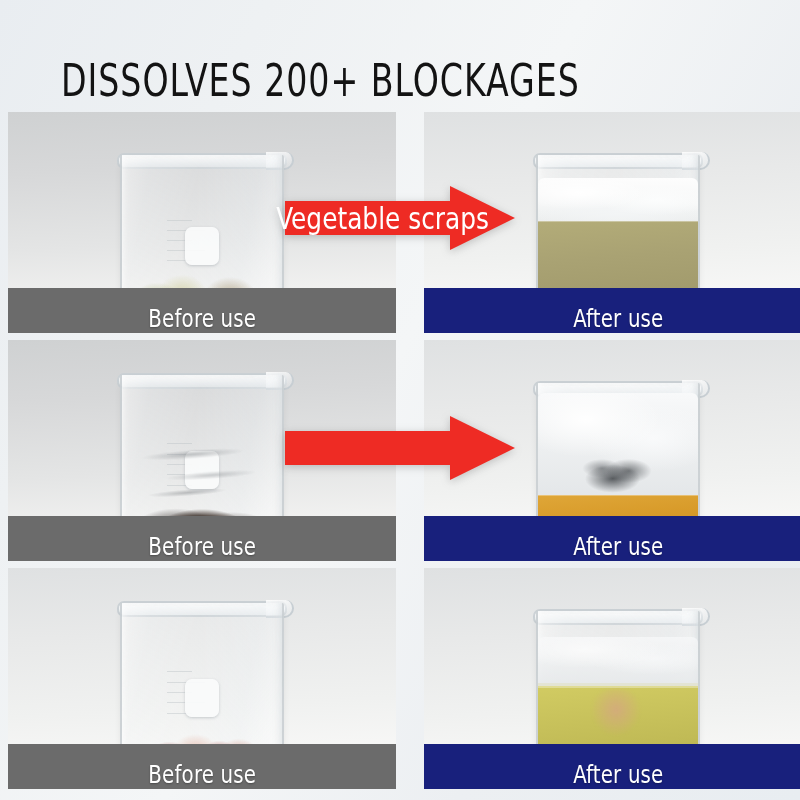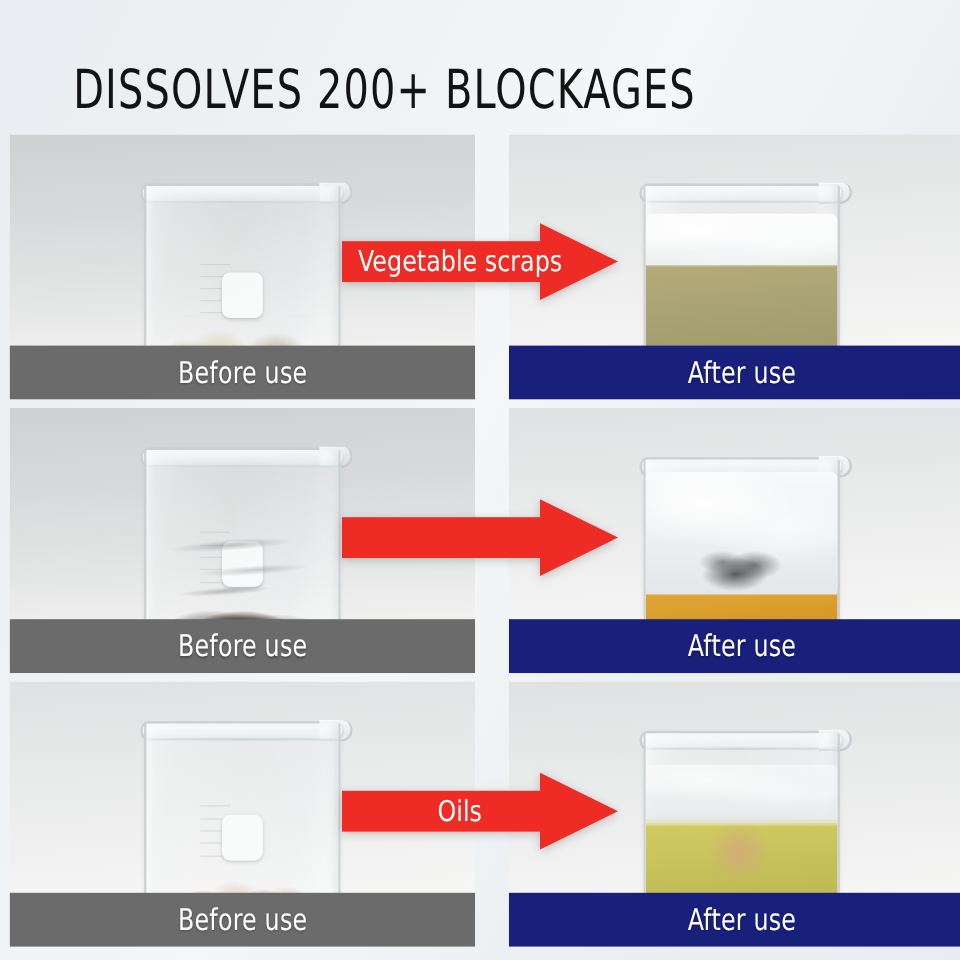--- a/index.html
+++ b/index.html
@@ -18,20 +18,21 @@
   }
 
   
   #title-bar {
     position: absolute;
     left: 0;
     top: 0;
     width: 640px;
     height: 108px;
     display: flex;
+    align-items: center;
     justify-content: center;
   }
 
   #page-title {
     font-family: "DejaVu Sans Condensed", "Liberation Sans Narrow", "Liberation Sans", sans-serif;
     font-size: 45px;
     letter-spacing: 1.2px;
     color: #131313;
     font-weight: 400;
     transform: scaleX(0.82);
@@ -279,21 +280,21 @@
   }
 
   
   .caption {
     position: absolute;
     left: 0;
     bottom: 0;
     width: 100%;
     height: 45px;
     display: flex;
-    align-items: center;
+    align-items: flex-end;
     justify-content: center;
     color: #ffffff;
     font-family: "DejaVu Sans Condensed", "Liberation Sans Narrow", "Liberation Sans", sans-serif;
     font-size: 25px;
     letter-spacing: 0.2px;
     box-sizing: border-box;
   }
   .caption span {
     transform: scaleX(0.88);
     transform-origin: center center;
@@ -338,21 +339,21 @@
     position: absolute;
     left: 0;
     top: 15px;
     height: 34px;
     width: 196px;
     display: flex;
     align-items: center;
     justify-content: center;
     color: #ffffff;
     font-family: "DejaVu Sans Condensed", "Liberation Sans Narrow", "Liberation Sans", sans-serif;
-    font-size: 24px;
+    font-size: 30px;
     white-space: nowrap;
     z-index: 2;
   }
   .arrow-label span {
     transform: scaleX(0.92);
     transform-origin: center center;
     display: block;
   }
 </style>
 </head>
@@ -501,21 +502,14 @@
             <div class="foam hazy" style="bottom:54%;height:30%;opacity:0.75;"></div>
           </div>
         </div>
       </div>
       <div class="caption after">
         <span>After use</span>
       </div>
     </div>
   </div>
 
-  <div class="arrow" id="arrow-2">
-    <div class="arrow-shaft"></div>
-    <div class="arrow-head"></div>
-    <div class="arrow-label">
-      <span>Oils</span>
-    </div>
-  </div>
 
 </div>
 
 </body></html>

